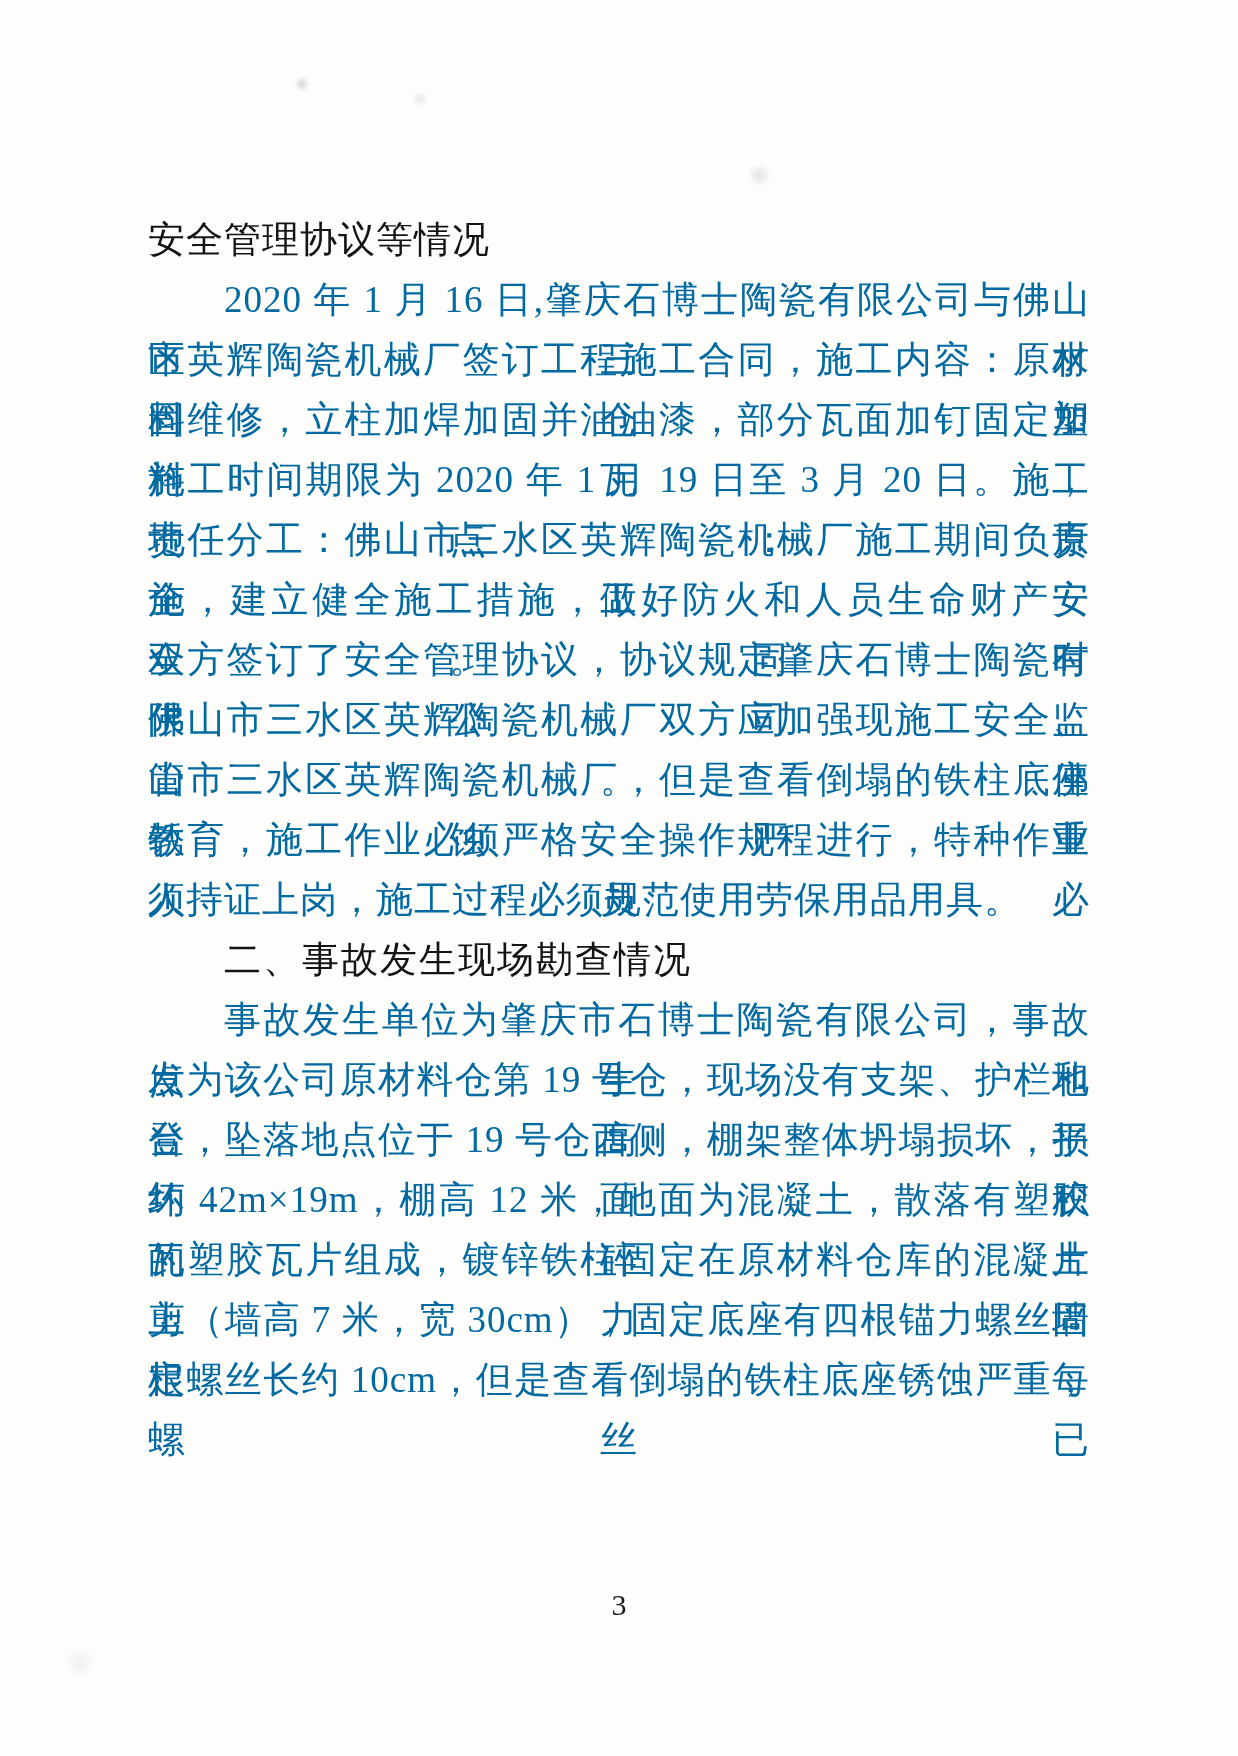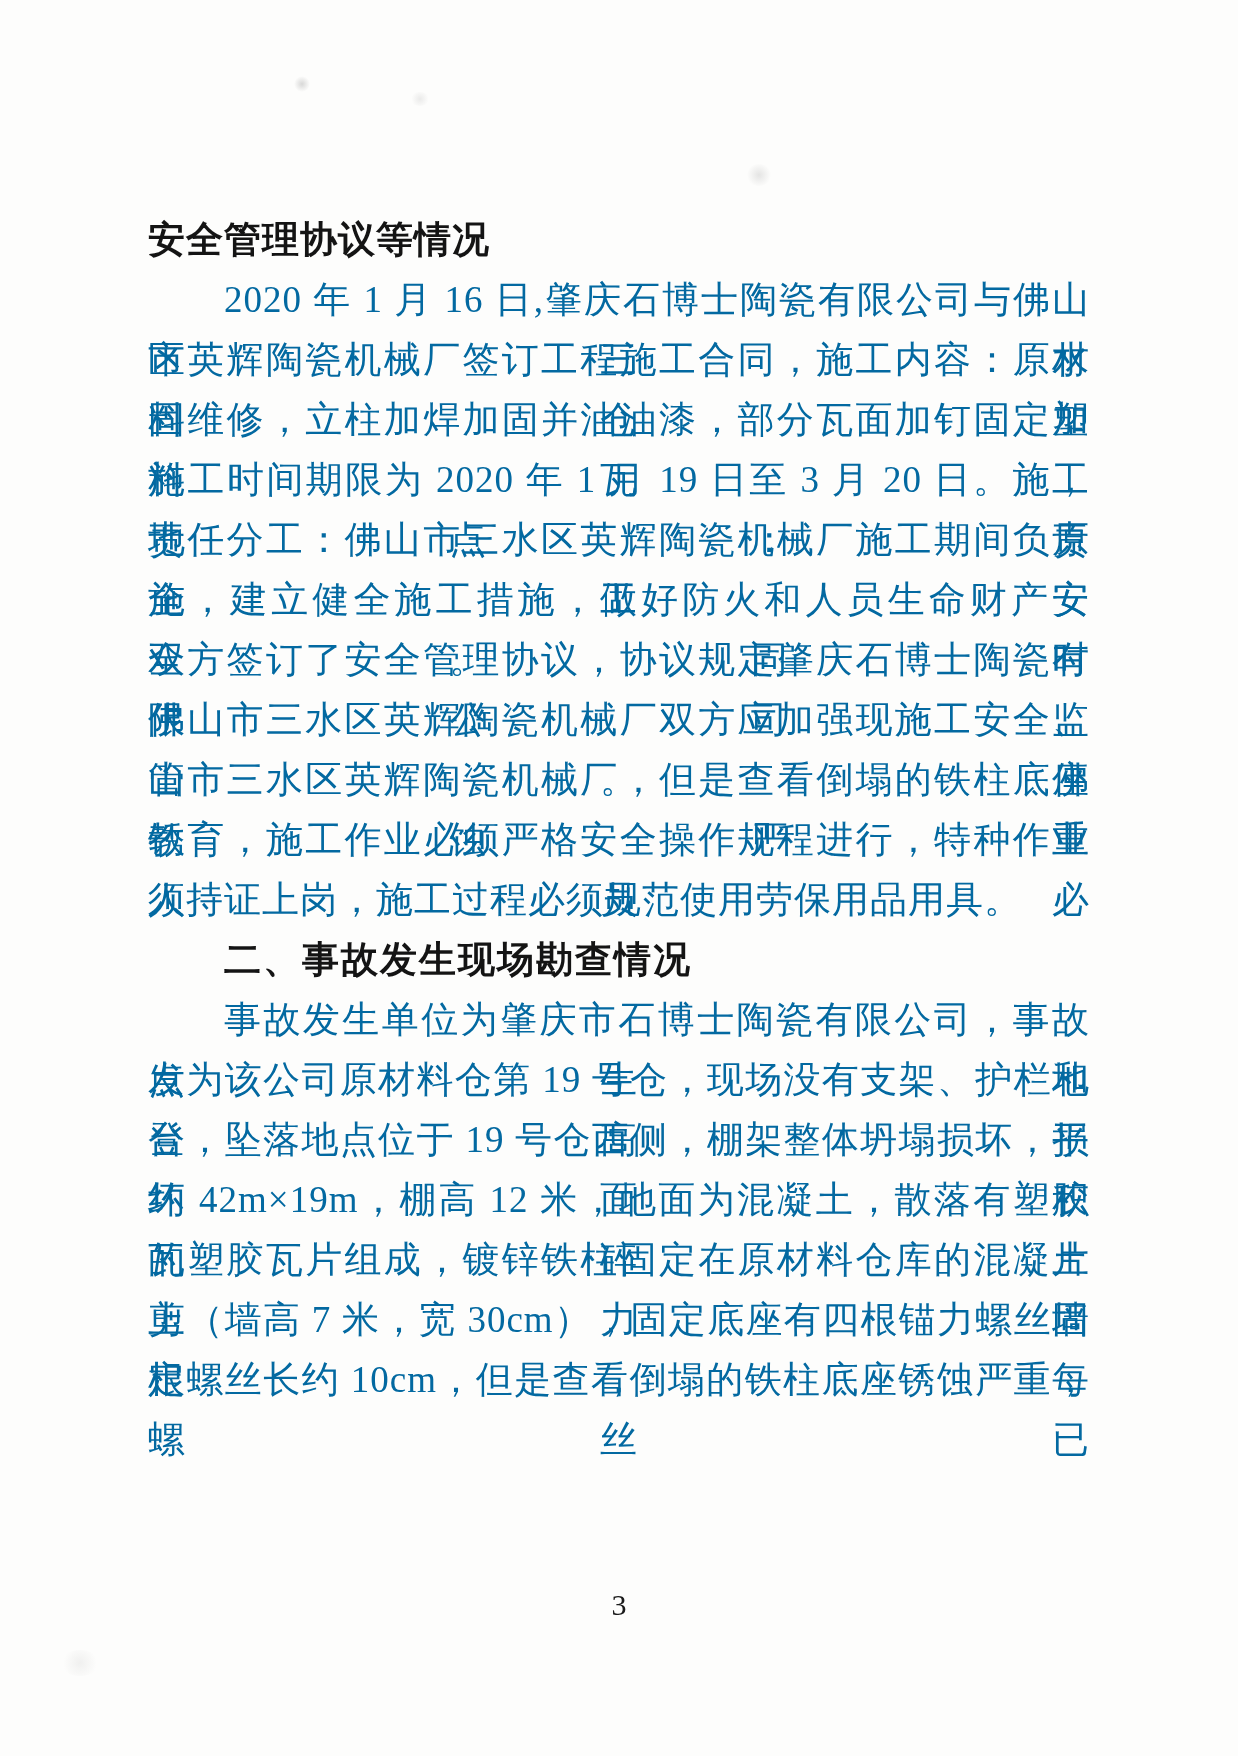--- a/index.html
+++ b/index.html
@@ -26,21 +26,21 @@
     line-height: 60px;
     font-size: 37px;
     letter-spacing: 1px;
     text-align: justify;
     text-align-last: justify;
     color: #0369a1;
   }
   .line.indent { text-indent: 76px; }
   .line.nojust { text-align: left; text-align-last: left; }
   .heading {
-    font-weight: 700;
+    font-weight: 400;
     color: #141414;
     text-align: left;
     text-align-last: left;
   }
   .heading.h1 { font-family: "Liberation Serif", serif; }
   .heading.h2 { font-family: "Liberation Sans", sans-serif; text-indent: 76px; letter-spacing: 2px; }
   .pageno {
     position: absolute;
     top: 1588px; left: 0;
     width: 100%;

